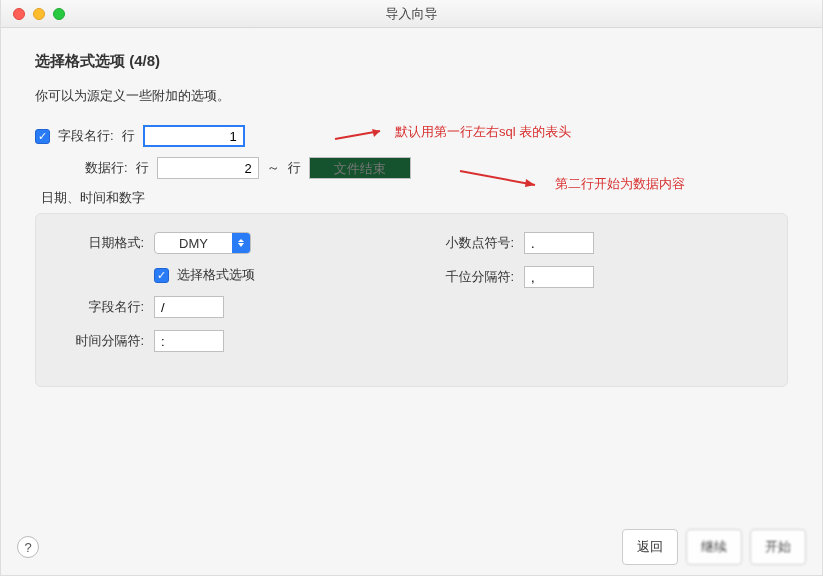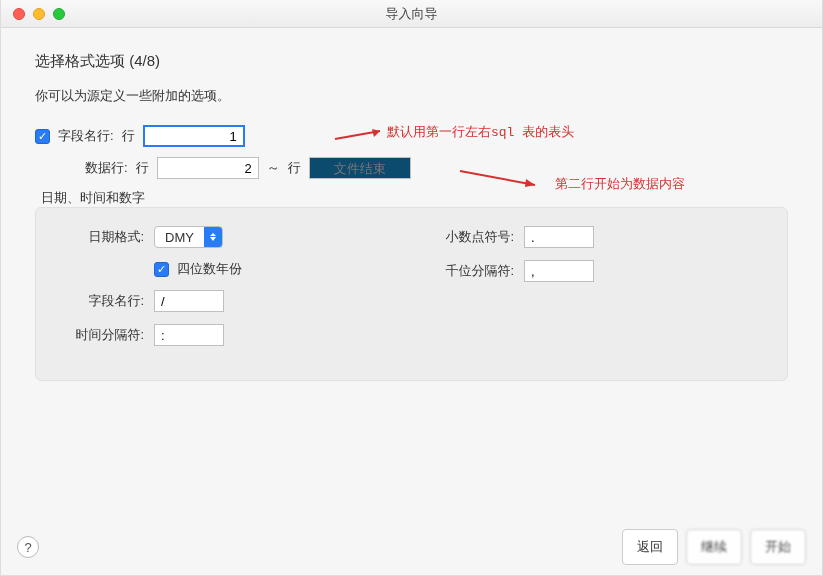--- a/index.html
+++ b/index.html
@@ -32,60 +32,60 @@
       display: flex;
       gap: 8px;
       padding-left: 12px;
     }
     .tl { width: 12px; height: 12px; border-radius: 50%; }
     .tl-red { background:#ff5f57; border:1px solid #e24640;}
     .tl-yellow { background:#ffbd2e; border:1px solid #e1a126;}
     .tl-green { background:#28c940; border:1px solid #1dab33;}
     .title-text { position:absolute; left:0; right:0; text-align:center; font-size:13px; color:#444; }
     .content { padding: 24px 34px 0 34px; }
-    .heading { font-size:15px; font-weight:400; margin-bottom:16px; }
+    .heading { font-size:15px; font-weight:700; margin-bottom:16px; }
     .subdesc { font-size:13px; margin-bottom:20px; }
 
     .row { display:flex; align-items:center; margin-bottom:10px; position:relative; }
     .checkbox {
       width:15px; height:15px; border-radius:3px;
       background:#2a7bf6; border:1px solid #1f66d4;
       display:inline-flex; align-items:center; justify-content:center;
       color:#fff; font-size:11px; margin-right:8px;
     }
     .lbl { margin-right:8px; }
     .txt-input {
       font-family: inherit;
       font-size:13px;
       height:22px; line-height:20px;
       border:1px solid #bfbfbf; background:#fff;
       padding:0 6px; text-align:right;
     }
     .txt-input.left { text-align:left; }
     .txt-input.focused { border:2px solid #2a7bf6; outline:none; }
-    .txt-disabled { background:#0c4a6e; color:#aaa; text-align:center;}
+    .txt-disabled { background:#14532d; color:#aaa; text-align:center;}
     .tilde { margin:0 8px; }
 
-    .section-title { font-size:13px; margin:10px 0 0 6px; }
+    .section-title { font-size:13px; margin:10px 0 6px 6px; }
     .panel {
       background:#ededed; border:1px solid #e1e1e1;
       border-radius:6px; padding:18px 20px 22px 20px;
       display:flex;
       gap:9px;
     }
     .col { flex:1; }
     .prow { display:flex; align-items:center; margin-bottom:12px; }
     .plabel { width:88px; text-align:right; margin-right:10px; }
     .plabel2 { width:98px; text-align:right; margin-right:10px; }
     .select-wrap {
       display:inline-flex; align-items:center;
       background:#fff; border:1px solid #bfbfbf; border-radius:4px;
       height:22px; overflow:hidden;
     }
-    .select-val { padding:0 10px; }
+    .select-val { padding:0 24px; }
     .select-btn {
       width:18px; height:22px; background:#2a7bf6;
       display:flex; flex-direction:column; align-items:center; justify-content:center;
       gap:1px;
     }
     .select-btn .arr-up, .select-btn .arr-down { width:0; height:0; border-left:3px solid transparent; border-right:3px solid transparent; }
     .select-btn .arr-up { border-bottom:3px solid #fff; }
     .select-btn .arr-down { border-top:4px solid #fff; }
     .small-input { width:70px; text-align:left; }
 
@@ -137,21 +137,21 @@
     <div class="row" style="position:relative;">
       <span class="checkbox">✓</span>
       <span class="lbl">字段名行:</span>
       <span class="lbl">行</span>
       <input class="txt-input focused" style="width: 102px;" value="1">
 
       <svg class="arrow-svg" style="left:290px; top:2px;" width="60" height="18">
         <line x1="10" y1="12" x2="55" y2="4" stroke="#d82f2f" stroke-width="2"></line>
         <polygon points="55,4 47,2 49,10" fill="#d82f2f"></polygon>
       </svg>
-      <span class="annot" style="left:352px; top:-2px;font-family:Liberation Mono, monospace;">默认用第一行左右sql 表的表头</span>
+      <span class="annot" style="left:360px; top:-2px;">默认用第一行左右sql 表的表头</span>
     </div>
 
     <div class="row" style="padding-left:50px; position:relative;">
       <span class="lbl">数据行:</span>
       <span class="lbl">行</span>
       <input class="txt-input" style="width: 102px;" value="2">
       <span class="tilde">～</span>
       <span class="lbl">行</span>
       <input class="txt-input txt-disabled" style="width: 102px;" readonly="" placeholder="文件结束">
 
@@ -171,21 +171,21 @@
           <span class="select-wrap">
             <span class="select-val">DMY</span>
             <span class="select-btn">
               <span class="arr-up"></span>
                 <span class="arr-down"></span>
             </span>
           </span>
         </div>
         <div class="prow" style="padding-left:98px;">
           <span class="checkbox">✓</span>
-          <span>四位数年份</span>
+          <span>选择格式选项</span>
         </div>
         <div class="prow">
           <span class="plabel">字段名行:</span>
           <input class="txt-input left small-input" value="/" style="">
         </div>
         <div class="prow">
           <span class="plabel">时间分隔符:</span>
           <input class="txt-input left small-input" value=":" style="">
         </div>
       </div>

